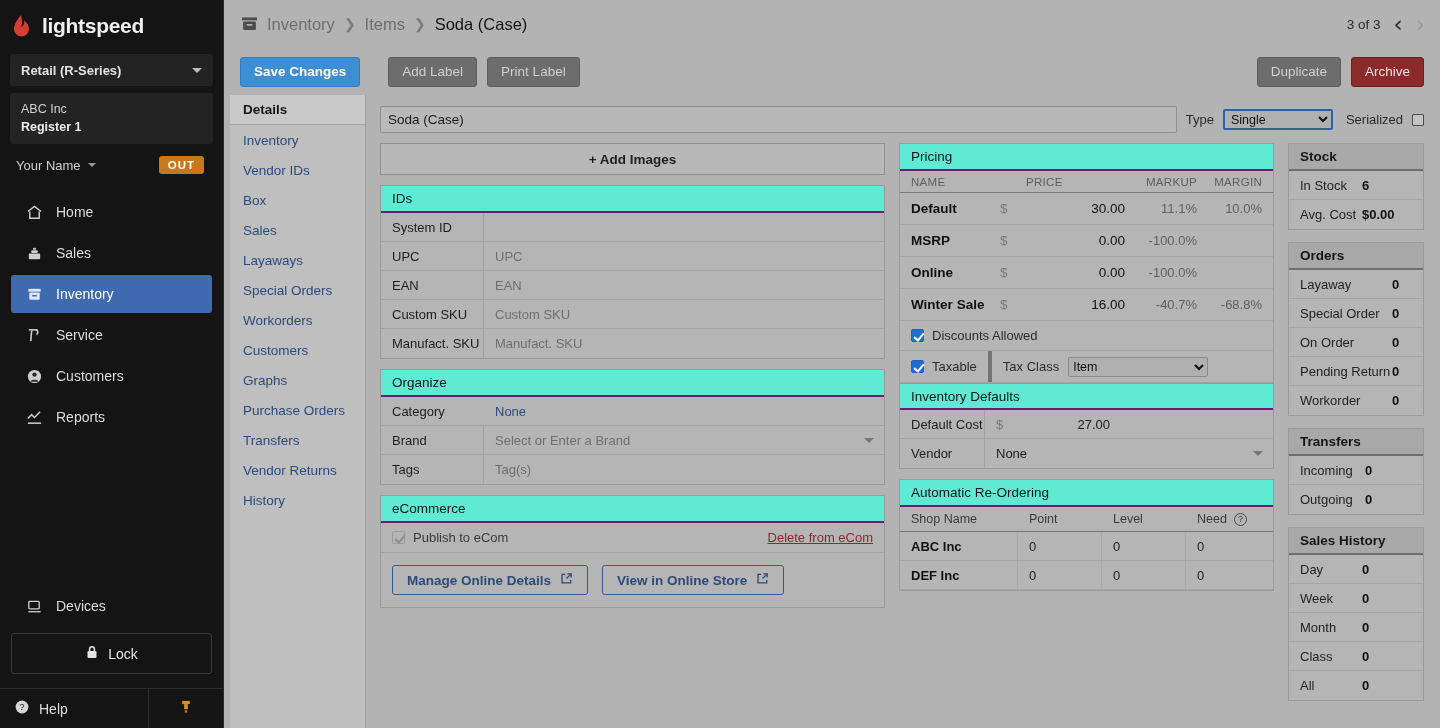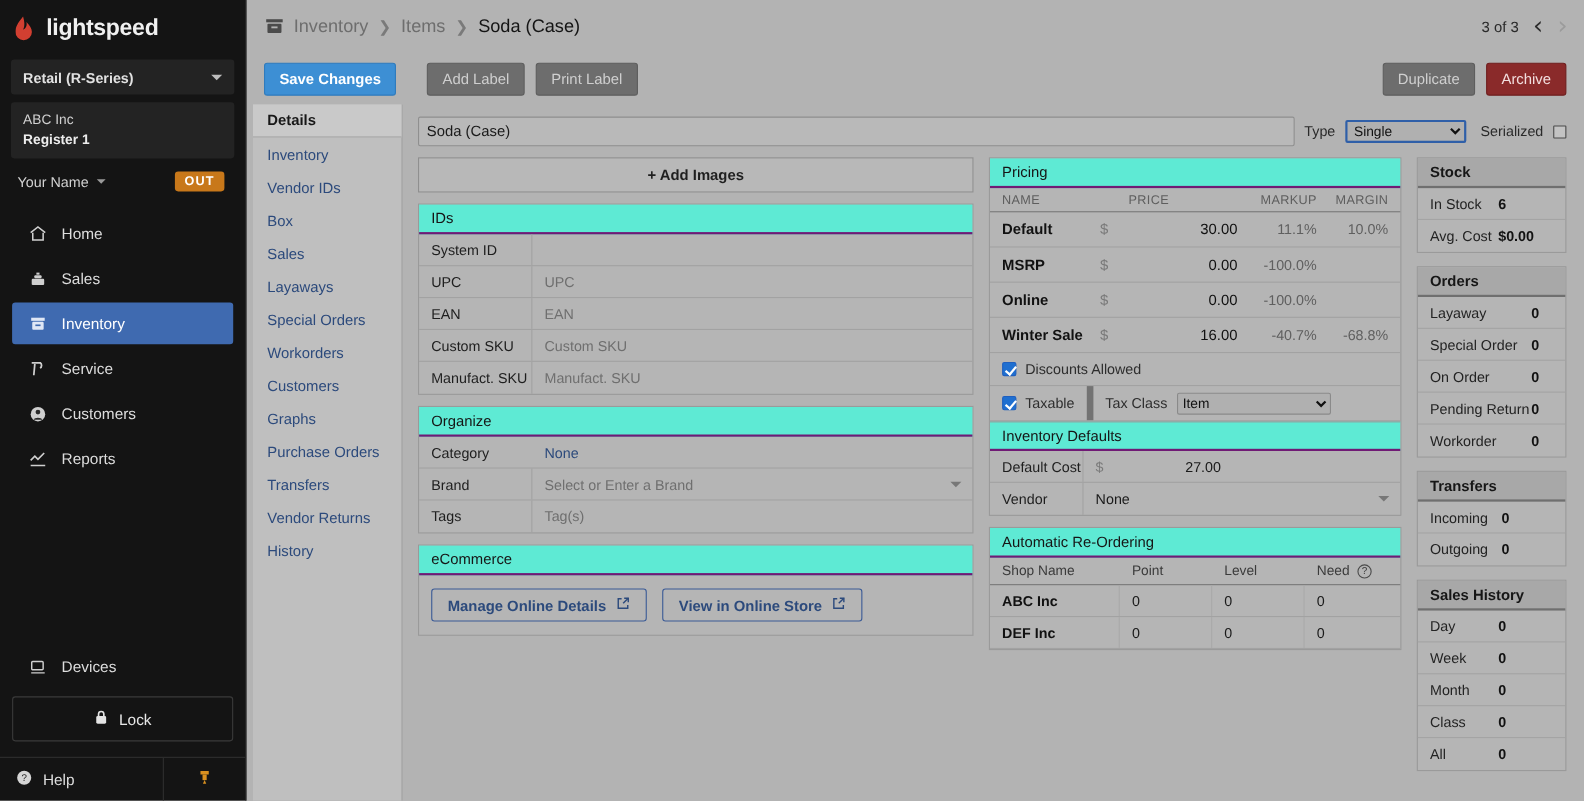--- a/index.html
+++ b/index.html
@@ -196,21 +196,21 @@
   .c-mg   { width: 66px; flex:0 0 66px; text-align: right; padding-right: 11px; }
   .ptr .c-name { font-weight: 700; font-size: 13.5px; color: #111; }
   .ptr .c-cur  { color: #7a7a7a; font-size: 13.5px; }
   .ptr .c-price{ font-size: 13.5px; color: #111; }
   .ptr .c-mk, .ptr .c-mg { font-size: 13px; color: #5f5f5f; }
 
   .chk-row { display:flex; align-items:center; height: 30px; padding: 0 11px;
              border-bottom: 1px solid #a2a2a2; }
   .chk-lab { font-size: 13px; color: #2d2d2d; margin-left: 8px; }
   .tax-row { display:flex; align-items: stretch; border-bottom: 1px solid #a2a2a2; height: 32px; }
-  .tax-l { display:flex; align-items:center; padding: 0 11px; border-right: 6px solid #737373; }
+  .tax-l { display:flex; align-items:center; padding: 0 11px; border-right: 4px solid #737373; }
   .tax-r { display:flex; align-items:center; gap: 9px; padding-left: 11px; flex:1; }
   .sel-tax { width: 140px; height: 20px; font-size: 12.5px; font-family: inherit;
              background: #b0b0b0; color: #111; border: 1px solid #8a8a8a; border-radius: 2px; }
 
   .ar-hd { display:flex; height: 25px; align-items:center; font-size: 12.5px; color: #3b3b3b;
            border-bottom: 1px solid #787878; }
   .ar-tr { display:flex; height: 29px; align-items:center; border-bottom: 1px solid #a2a2a2; font-size: 13px; }
   .ar-c1 { width: 118px; flex:0 0 118px; padding-left: 11px; border-right: 1px solid #a9a9a9; height:100%; display:flex; align-items:center;}
   .ar-c  { width: 84px; flex:0 0 84px; padding-left: 11px; border-right: 1px solid #a9a9a9; height:100%; display:flex; align-items:center; gap:7px;}
   .ar-last { border-right: none; flex:1; }
@@ -488,20 +488,25 @@
                 </div>
               </div>
               <div class="prow">
                 <div class="pk">Tags</div>
                 <div class="pv ph">Tag(s)</div>
               </div>
             </div>
 
             <div class="panel">
               <div class="panel-hd">eCommerce</div>
+              <div class="ecom-row">
+                <input type="checkbox" class="cb-dis" checked="" disabled="" style="">
+                <span class="ecom-lab">Publish to eCom</span>
+                <span class="ecom-del">Delete from eCom</span>
+              </div>
               <div class="ecom-btns">
                 <div class="ecom-btn">
                   <span>Manage Online Details</span>
                   <span>
                     <svg width="13" height="13" viewBox="0 0 14 14" fill="none" stroke="#2c4a7c" stroke-width="1.4">
                       <path d="M5.5 2.5H2.2v9.3h9.3V8.5"></path>
                         <path d="M8 2h4v4"></path>
                         <path d="M12 2L7 7"></path>
                     </svg>
                   </span>

